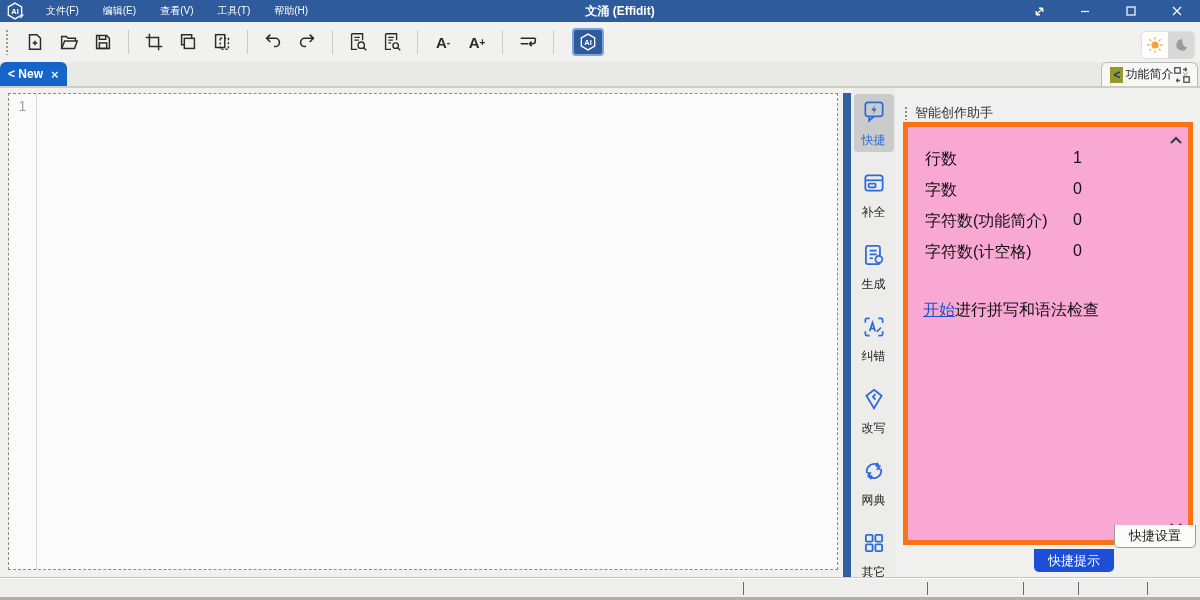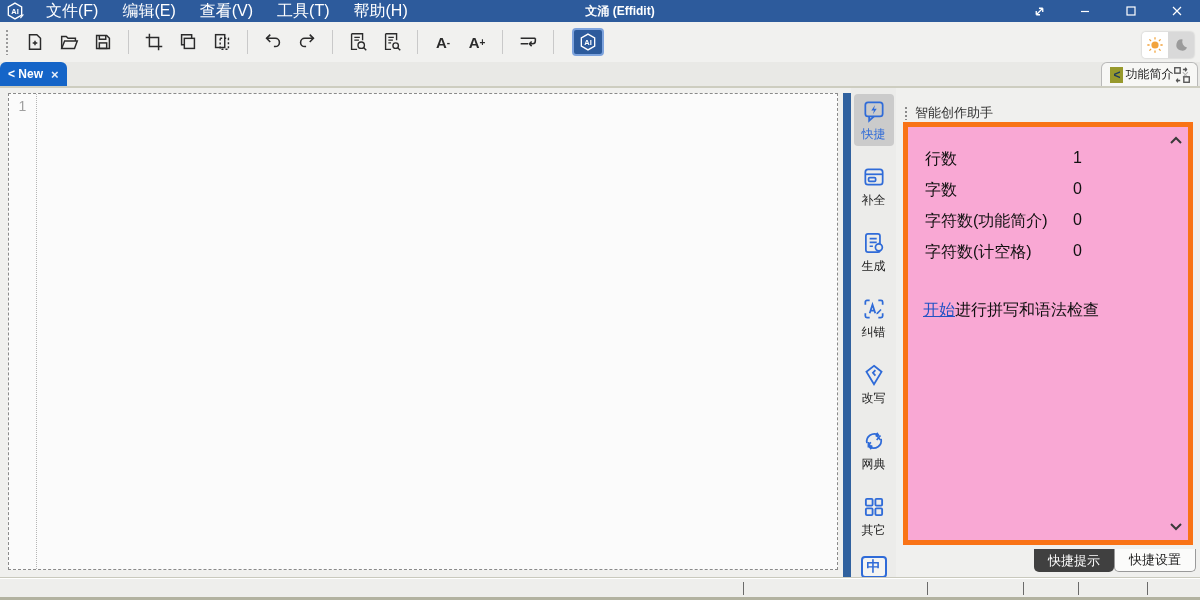--- a/index.html
+++ b/index.html
@@ -4,21 +4,21 @@
 <style>
   * { margin:0; padding:0; box-sizing:border-box; }
   html,body { width:1200px; height:600px; font-family:"Liberation Sans",sans-serif; }
   .app { position:relative; width:1200px; height:600px; background:#f0f0ee; overflow:hidden; }
 
   
   .titlebar { position:absolute; top:0; left:0; width:1200px; height:22px;
     background:#2d5b9c; display:flex; align-items:center; color:#fff; }
   .titlebar .logo { width:22px; height:20px; margin-left:4px; display:flex; align-items:center; justify-content:center; }
   .menus { display:flex; margin-left:8px; }
-  .menu-item { font-size:16px; padding:0 12px; line-height:22px; color:#fff; cursor:default; }
+  .menu-item { font-size:10px; padding:0 12px; line-height:22px; color:#fff; cursor:default; }
   .win-title { position:absolute; left:50%; transform:translateX(-50%); font-size:12px; font-weight:bold;margin-left:20px; }
   .win-controls { position:absolute; right:0; top:0; height:22px; display:flex; }
   .win-btn { width:46px; height:22px; display:flex; align-items:center; justify-content:center; }
 
   
   .toolbar { position:absolute; top:22px; left:0; width:1200px; height:40px;
     background:#f1f1ef; display:flex; align-items:center; }
   .grip { width:5px; height:26px; margin:0 8px 0 5px;
     background-image:radial-gradient(#9a9a9a 1px, transparent 1px); background-size:4px 4px; }
   .tbtn { width:26px; height:26px; margin:0 4px; display:flex; align-items:center; justify-content:center; border-radius:3px; }
@@ -55,21 +55,21 @@
     font-size:14px; color:#9f9f9f; }
   .edit-surface { position:absolute; left:29px; top:0; right:0; bottom:0; }
   .splitter { position:absolute; left:843px; top:5px; width:8px; height:484px; background:#30619e; }
 
   
   .rail { position:absolute; left:851px; top:0; width:45px; height:489px;
     background:#ececea; display:flex; flex-direction:column; align-items:center; padding-top:6px; }
   .rail-item { width:40px; padding:4px 0 3px; margin-bottom:14px; border-radius:4px;
     display:flex; flex-direction:column; align-items:center; }
   .rail-item.active { background:#cbcbcb; }
-  .rail-label { font-size:12px; margin-top:2px; color:#222; }
+  .rail-label { font-size:12px; margin-top:8px; color:#222; }
   .rail-item.active .rail-label { color:#2f6bd8; }
   .rail-bottom { margin-top:auto; margin-bottom:22px; width:26px; height:26px;
     border:2px solid #2f6bd8; border-radius:4px; color:#2f6bd8; font-size:14px; font-weight:bold;
     display:flex; align-items:center; justify-content:center; background:#f4f4f2; }
 
   
   .panel { position:absolute; left:896px; top:0; width:304px; height:489px; background:#f0f0ee; }
   .panel-header { position:absolute; top:16px; left:8px; display:flex; align-items:center; }
   .drag-dots { width:4px; height:14px; margin-right:7px;
     background-image:radial-gradient(#8a8a8a 1px, transparent 1px); background-size:4px 4px; }
@@ -80,21 +80,21 @@
   .scroll-up { top:6px; } .scroll-down { bottom:6px; }
   .stats { padding-top:22px; }
   .stat-row { position:relative; height:31px; }
   .stat-label { position:absolute; left:17px; font-size:16px; color:#111; }
   .stat-value { position:absolute; left:165px; font-size:16px; color:#111; }
   .check-row { margin-top:27px; padding-left:15px; font-size:16px; color:#111; }
   .check-link { color:#2353c4; text-decoration:underline; }
   .panel-tabs { position:absolute; right:4px; bottom:5px; display:flex; }
   .ptab { height:23px; font-size:13px; display:flex; align-items:center; justify-content:center;
     border-radius:0 0 5px 5px; padding:0 14px; }
-  .ptab.active { background:#404040; color:#fff; }
+  .ptab.active { background:#1d4ed8; color:#fff;margin-top:24px; }
   .ptab.inactive { background:#fbfbfa; border:1px solid #9a9a9a; border-top:none; color:#222; }
 
   
   .statusbar { position:absolute; top:577px; left:0; width:1200px; height:23px;
     background:#eeeeec; border-top:1px solid #c9c9bd; box-shadow:inset 0 1px 0 #ffffff;
     border-bottom:3px solid #b2b2a0; }
   .sdiv { position:absolute; top:4px; width:1px; height:13px; background:#6a6a6a; }
 
   svg { display:block; }
 </style>

